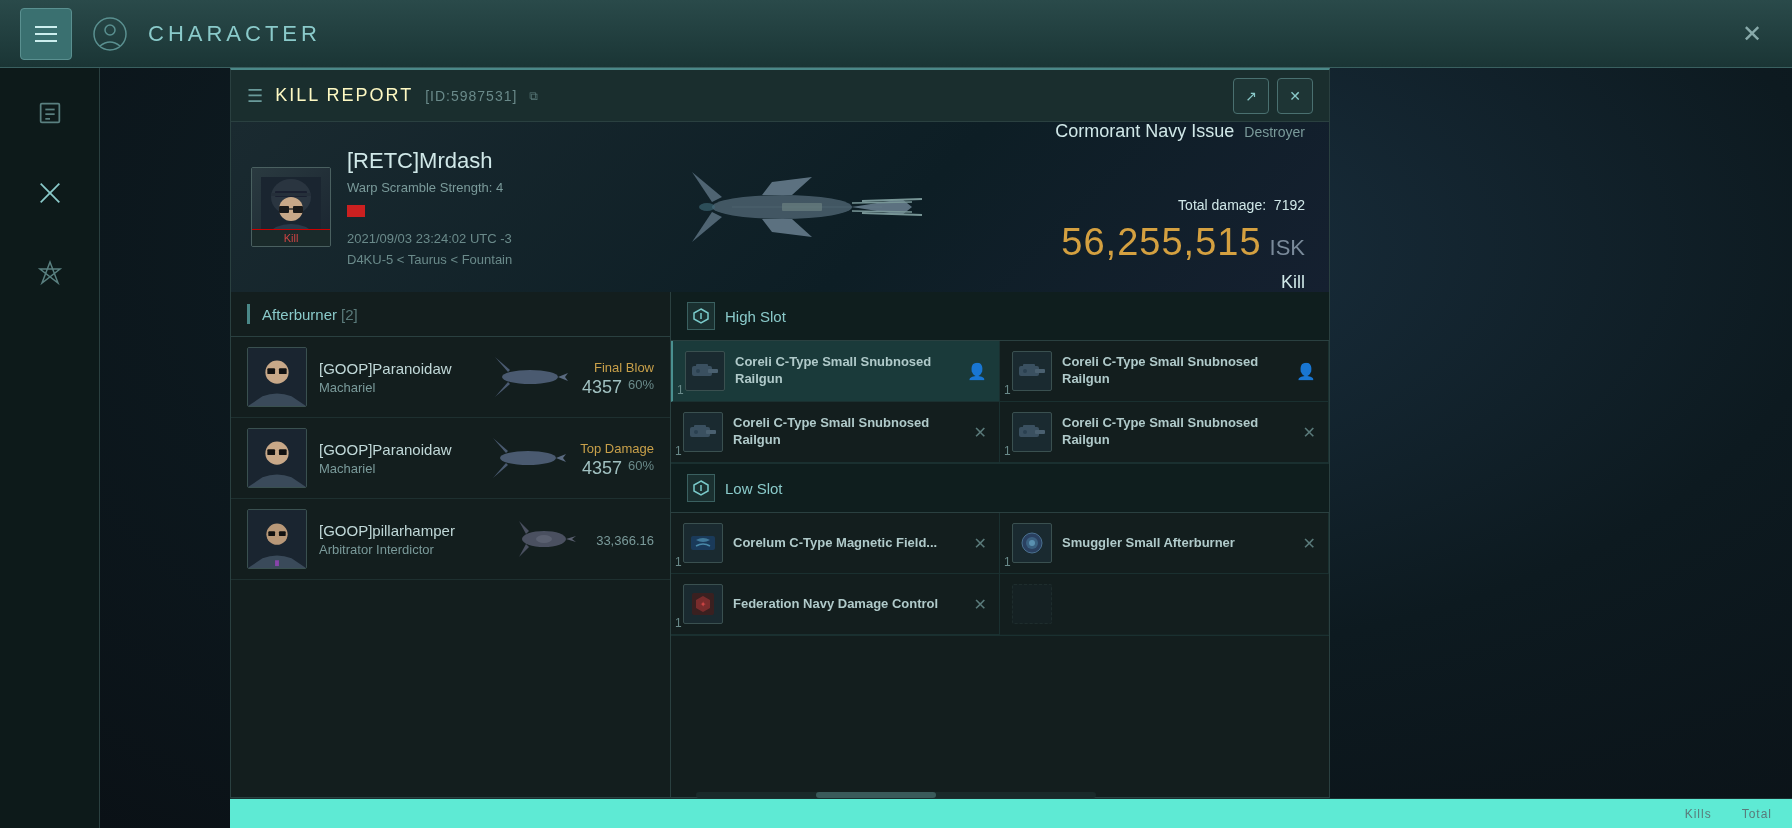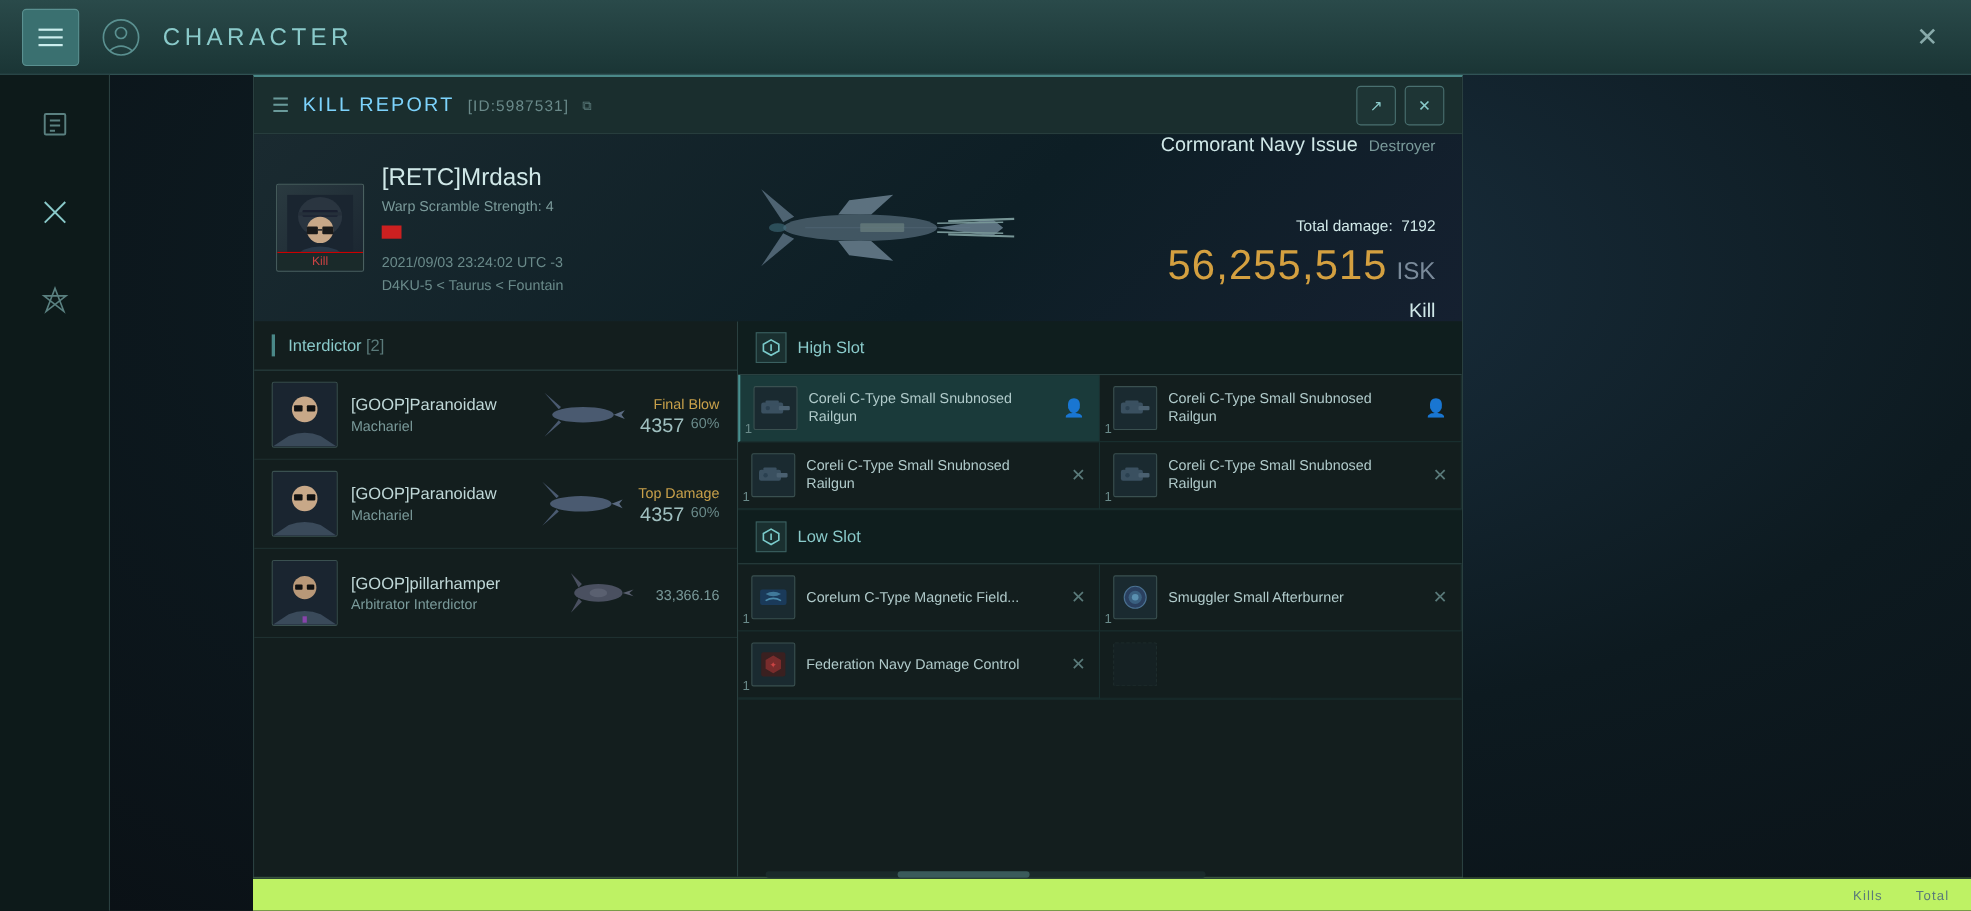--- a/index.html
+++ b/index.html
@@ -119,21 +119,21 @@
     }
     .kr-hamburger {
       color: #6a9a9a;
       font-size: 18px;
       cursor: pointer;
     }
     .kr-title {
       font-size: 18px;
       font-weight: 400;
       letter-spacing: 2px;
-      color: #7dd3fc;
+      color: #fef9c3;
       text-transform: uppercase;
     }
     .kr-id {
       font-size: 14px;
       color: #6a8a8a;
       letter-spacing: 1px;
     }
     .kr-copy-icon {
       color: #5a7a7a;
       font-size: 12px;
@@ -453,37 +453,38 @@
       border: 1px solid #3a5050;
       flex-shrink: 0;
       display: flex; align-items: center; justify-content: center;
       border-radius: 2px;
     }
     .module-name {
       font-size: 13px;
       color: #b0caca;
       flex: 1;
       line-height: 1.3;
+      font-weight: bold;
     }
     .module-action {
       font-size: 16px;
       color: #5a7a7a;
       flex-shrink: 0;
       cursor: pointer;
     }
     .module-action.person { color: #5a9a9a; }
 
     
     .bottom-bar {
       position: absolute;
       bottom: 0;
       left: 230px;
       right: 0;
       height: 30px;
-      background: #bef264;
+      background: #5eead4;
       border-top: 1px solid #1a3030;
       display: flex;
       align-items: center;
       justify-content: flex-end;
       padding: 0 20px;
       gap: 30px;
     }
     .bottom-btn {
       font-size: 12px;
       color: #5a7a7a;
@@ -669,21 +670,21 @@
       </div>
       <div class="kill-type">Kill</div>
     </div>
   </div>
 
   <div class="kr-main">
 
     <div class="participants-panel">
       <div class="participants-header">
         <div class="participants-pipe"></div>
-        <span class="participants-title">Interdictor</span>
+        <span class="participants-title">Afterburner</span>
         <span class="participants-count">[2]</span>
       </div>
 
       <div class="participant-item">
         <div class="participant-avatar">
           <div class="avatar-face">
             <svg width="60" height="60" viewBox="0 0 60 60">
               <rect width="60" height="60" fill="#1a2530"></rect>
               <circle cx="30" cy="25" r="12" fill="#c8a888"></circle>
               <rect x="20" y="21" width="8" height="6" fill="#111" rx="1"></rect>

